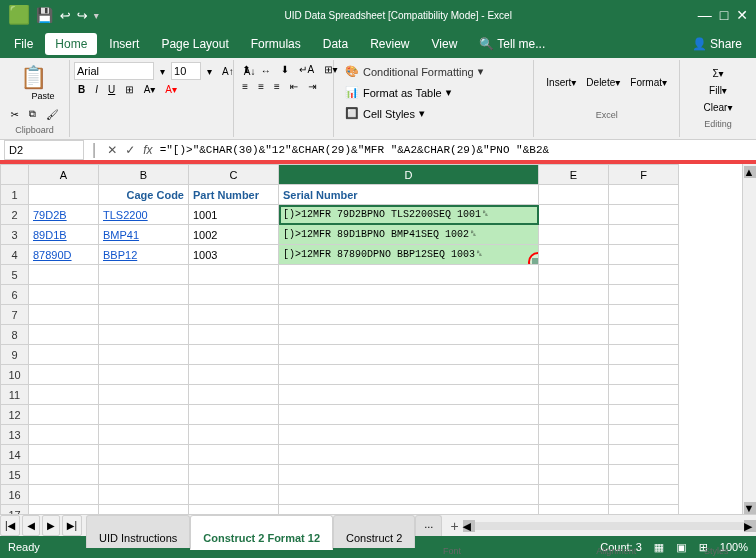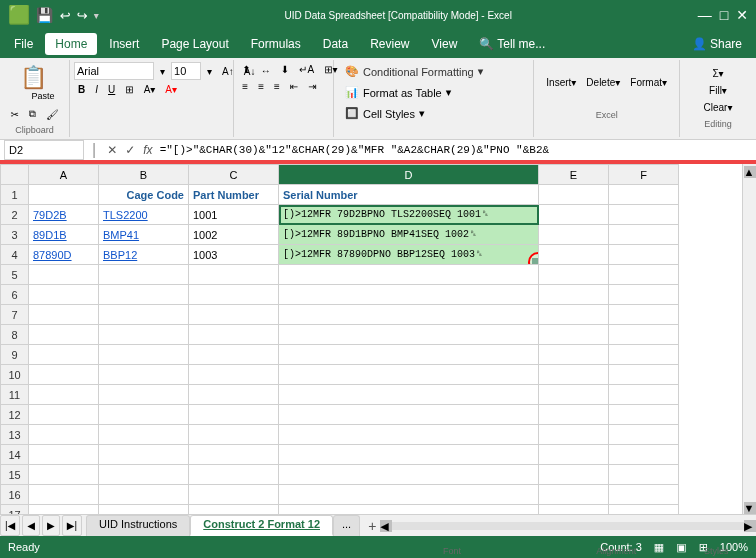--- a/index.html
+++ b/index.html
@@ -210,34 +210,33 @@
     .tab-nav { display: flex; gap: 2px; margin-right: 4px; }
     .tab-nav-btn {
       background: none;
       border: 1px solid #d0d0d0;
       border-radius: 2px;
       cursor: pointer;
       font-size: 10px;
       padding: 1px 4px;
     }
     .tab {
-      padding: 2px 12px;
+      padding: 16px 12px;
       border: 1px solid #d0d0d0;
       border-bottom: none;
       cursor: pointer;
       font-size: 11px;
       background: #e0e0e0;
       border-radius: 3px 3px 0 0;
     }
     .tab.active {
       background: #fff;
       font-weight: bold;
       color: #217346;
       border-bottom: 2px solid #fff;
-      text-decoration: underline;
     }
     .tab-more {
       padding: 2px 8px;
       cursor: pointer;
       font-size: 11px;
       background: #e0e0e0;
       border: 1px solid #d0d0d0;
       border-bottom: none;
       border-radius: 3px 3px 0 0;
     }
@@ -668,20 +667,21 @@
 
   <div class="tab-nav">
     <button class="tab-nav-btn">|◀</button>
     <button class="tab-nav-btn">◀</button>
     <button class="tab-nav-btn">▶</button>
     <button class="tab-nav-btn">▶|</button>
   </div>
 
   <div class="tab">UID Instructions</div>
   <div class="tab active">Construct 2 Format 12</div>
+  <div class="tab">Construct 2</div>
   <div class="tab-more">...</div>
   <button class="tab-add-btn">+</button>
 
   <div style="flex:1; background:#f0f0f0; display:flex; align-items:center;">
     <div style="width:12px; height:12px; background:#c0c0c0; cursor:pointer;">◀</div>
     <div style="flex:1; height:8px; background:#e0e0e0;"></div>
     <div style="width:12px; height:12px; background:#c0c0c0; cursor:pointer;">▶</div>
   </div>
 </div>
 

